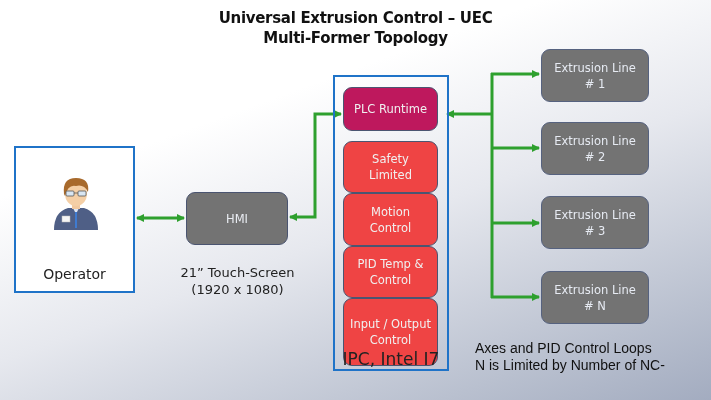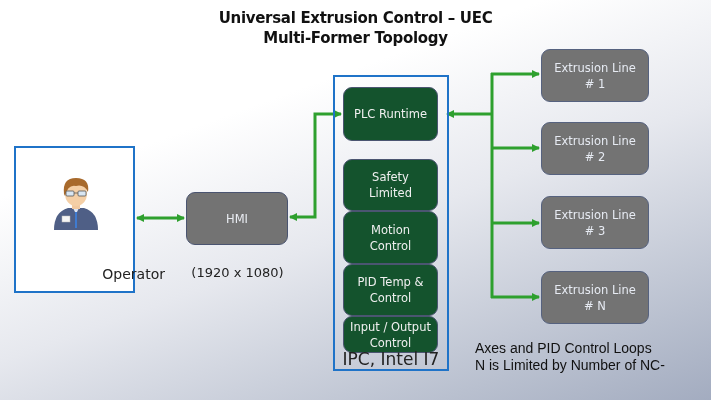--- a/index.html
+++ b/index.html
@@ -13,22 +13,22 @@
     font-family:"DejaVu Sans", sans-serif; font-weight:bold; font-size:15px; color:#111;
     letter-spacing:-0.3px;
   }
   #t1 { top:9px; }
   #t2 { top:29px; }
   .operator-box {
     position:absolute; left:14px; top:146px; width:121px; height:147px;
     background:#fff; border:2px solid #1f73c8; box-sizing:border-box;
   }
   .operator-label {
-    position:absolute; left:0; width:100%; top:118px; text-align:right;
-    font-size:14px; color:#222;padding-left:32px;
+    position:absolute; left:0; width:100%; top:118px; text-align:center;
+    font-size:14px; color:#222;
   }
   .avatar { position:absolute; left:30px; top:24px; width:60px; height:60px; }
   .node {
     position:absolute; box-sizing:border-box; border-radius:9px;
     display:flex; align-items:center; justify-content:center; text-align:center;
     font-size:11.5px; line-height:16px; color:#e9ecf2;
   }
   .hmi { left:186px; top:192px; width:102px; height:53px; background:#737373; border:1px solid #4a5470; }
   .hmi-caption {
     position:absolute; left:165px; width:145px; top:264px; text-align:center;
@@ -36,22 +36,22 @@
   }
   .ipc-box {
     position:absolute; left:333px; top:75px; width:116px; height:296px;
     border:2px solid #1f73c8; box-sizing:border-box;
   }
   .ipc-label {
     position:absolute; left:333px; width:116px; top:349px; text-align:center;
     font-size:17px; color:#222;
   }
   .stack { left:343px; width:95px; color:#f0f0f0; border:1.5px solid #4b5571; }
-  .plc { top:87px; height:54px; background:#14532d; }
-  .gray { background:#14532d;margin-top:18px; }
+  .plc { top:87px; height:44px; background:#be185d; }
+  .gray { background:#ef4444; }
   .ext { left:541px; width:108px; height:53px; background:#737373; border:1px solid #56627f; color:#e7ebf3; }
   .note {
     position:absolute; left:475px; top:340px; width:230px;
     font-family:"Liberation Sans", sans-serif; font-size:14px; line-height:17px; color:#111;
   }
   svg.wires { position:absolute; left:0; top:0; }
 </style>
 </head>
 <body>
 
@@ -89,20 +89,21 @@
     <rect x="32" y="19" width="8" height="5" rx="1" fill="#d9e6f2" stroke="#555" stroke-width="0.8"></rect>
     <line x1="28" y1="21" x2="32" y2="21" stroke="#555" stroke-width="0.8"></line>
   </svg>
   <div class="operator-label">Operator</div>
 </div>
 
 <div class="node hmi">
   <span>HMI</span>
 </div>
 <div class="hmi-caption">
+  <div>21” Touch-Screen</div>
   <div>(1920 x 1080)</div>
 </div>
 
 <div class="ipc-box"></div>
 
 <div class="node stack plc">
   <div>
       <div>PLC Runtime</div>
     </div>
 </div>
@@ -117,21 +118,21 @@
     <div>Motion</div>
     <div>Control</div>
   </div>
 </div>
 <div class="node stack gray" style="top:246px;height:52px;">
   <div>
     <div>PID Temp &amp;</div>
     <div>Control</div>
   </div>
 </div>
-<div class="node stack gray" style="top:298px;height:37px;">
+<div class="node stack gray" style="top:298px;height:68px;">
   <div>
     <div>Input / Output</div>
     <div>Control</div>
   </div>
 </div>
 <div class="ipc-label">IPC, Intel I7</div>
 
 <div class="node ext" style="top:49px;">
   <div>
     <div>Extrusion Line</div>

